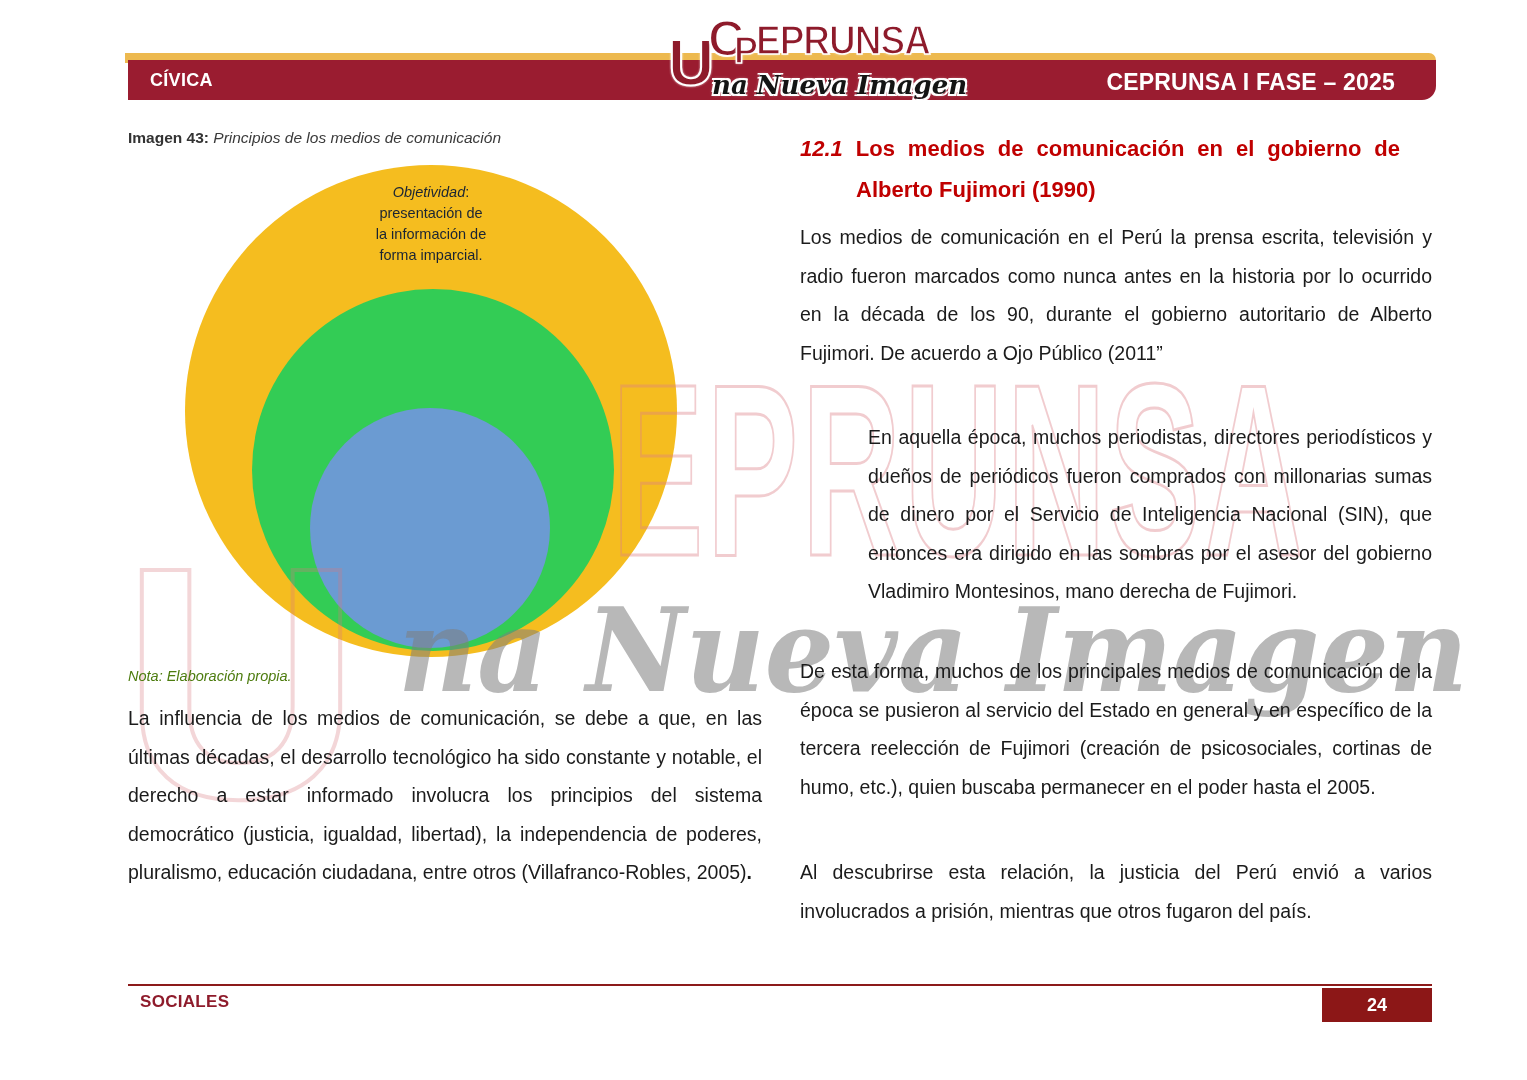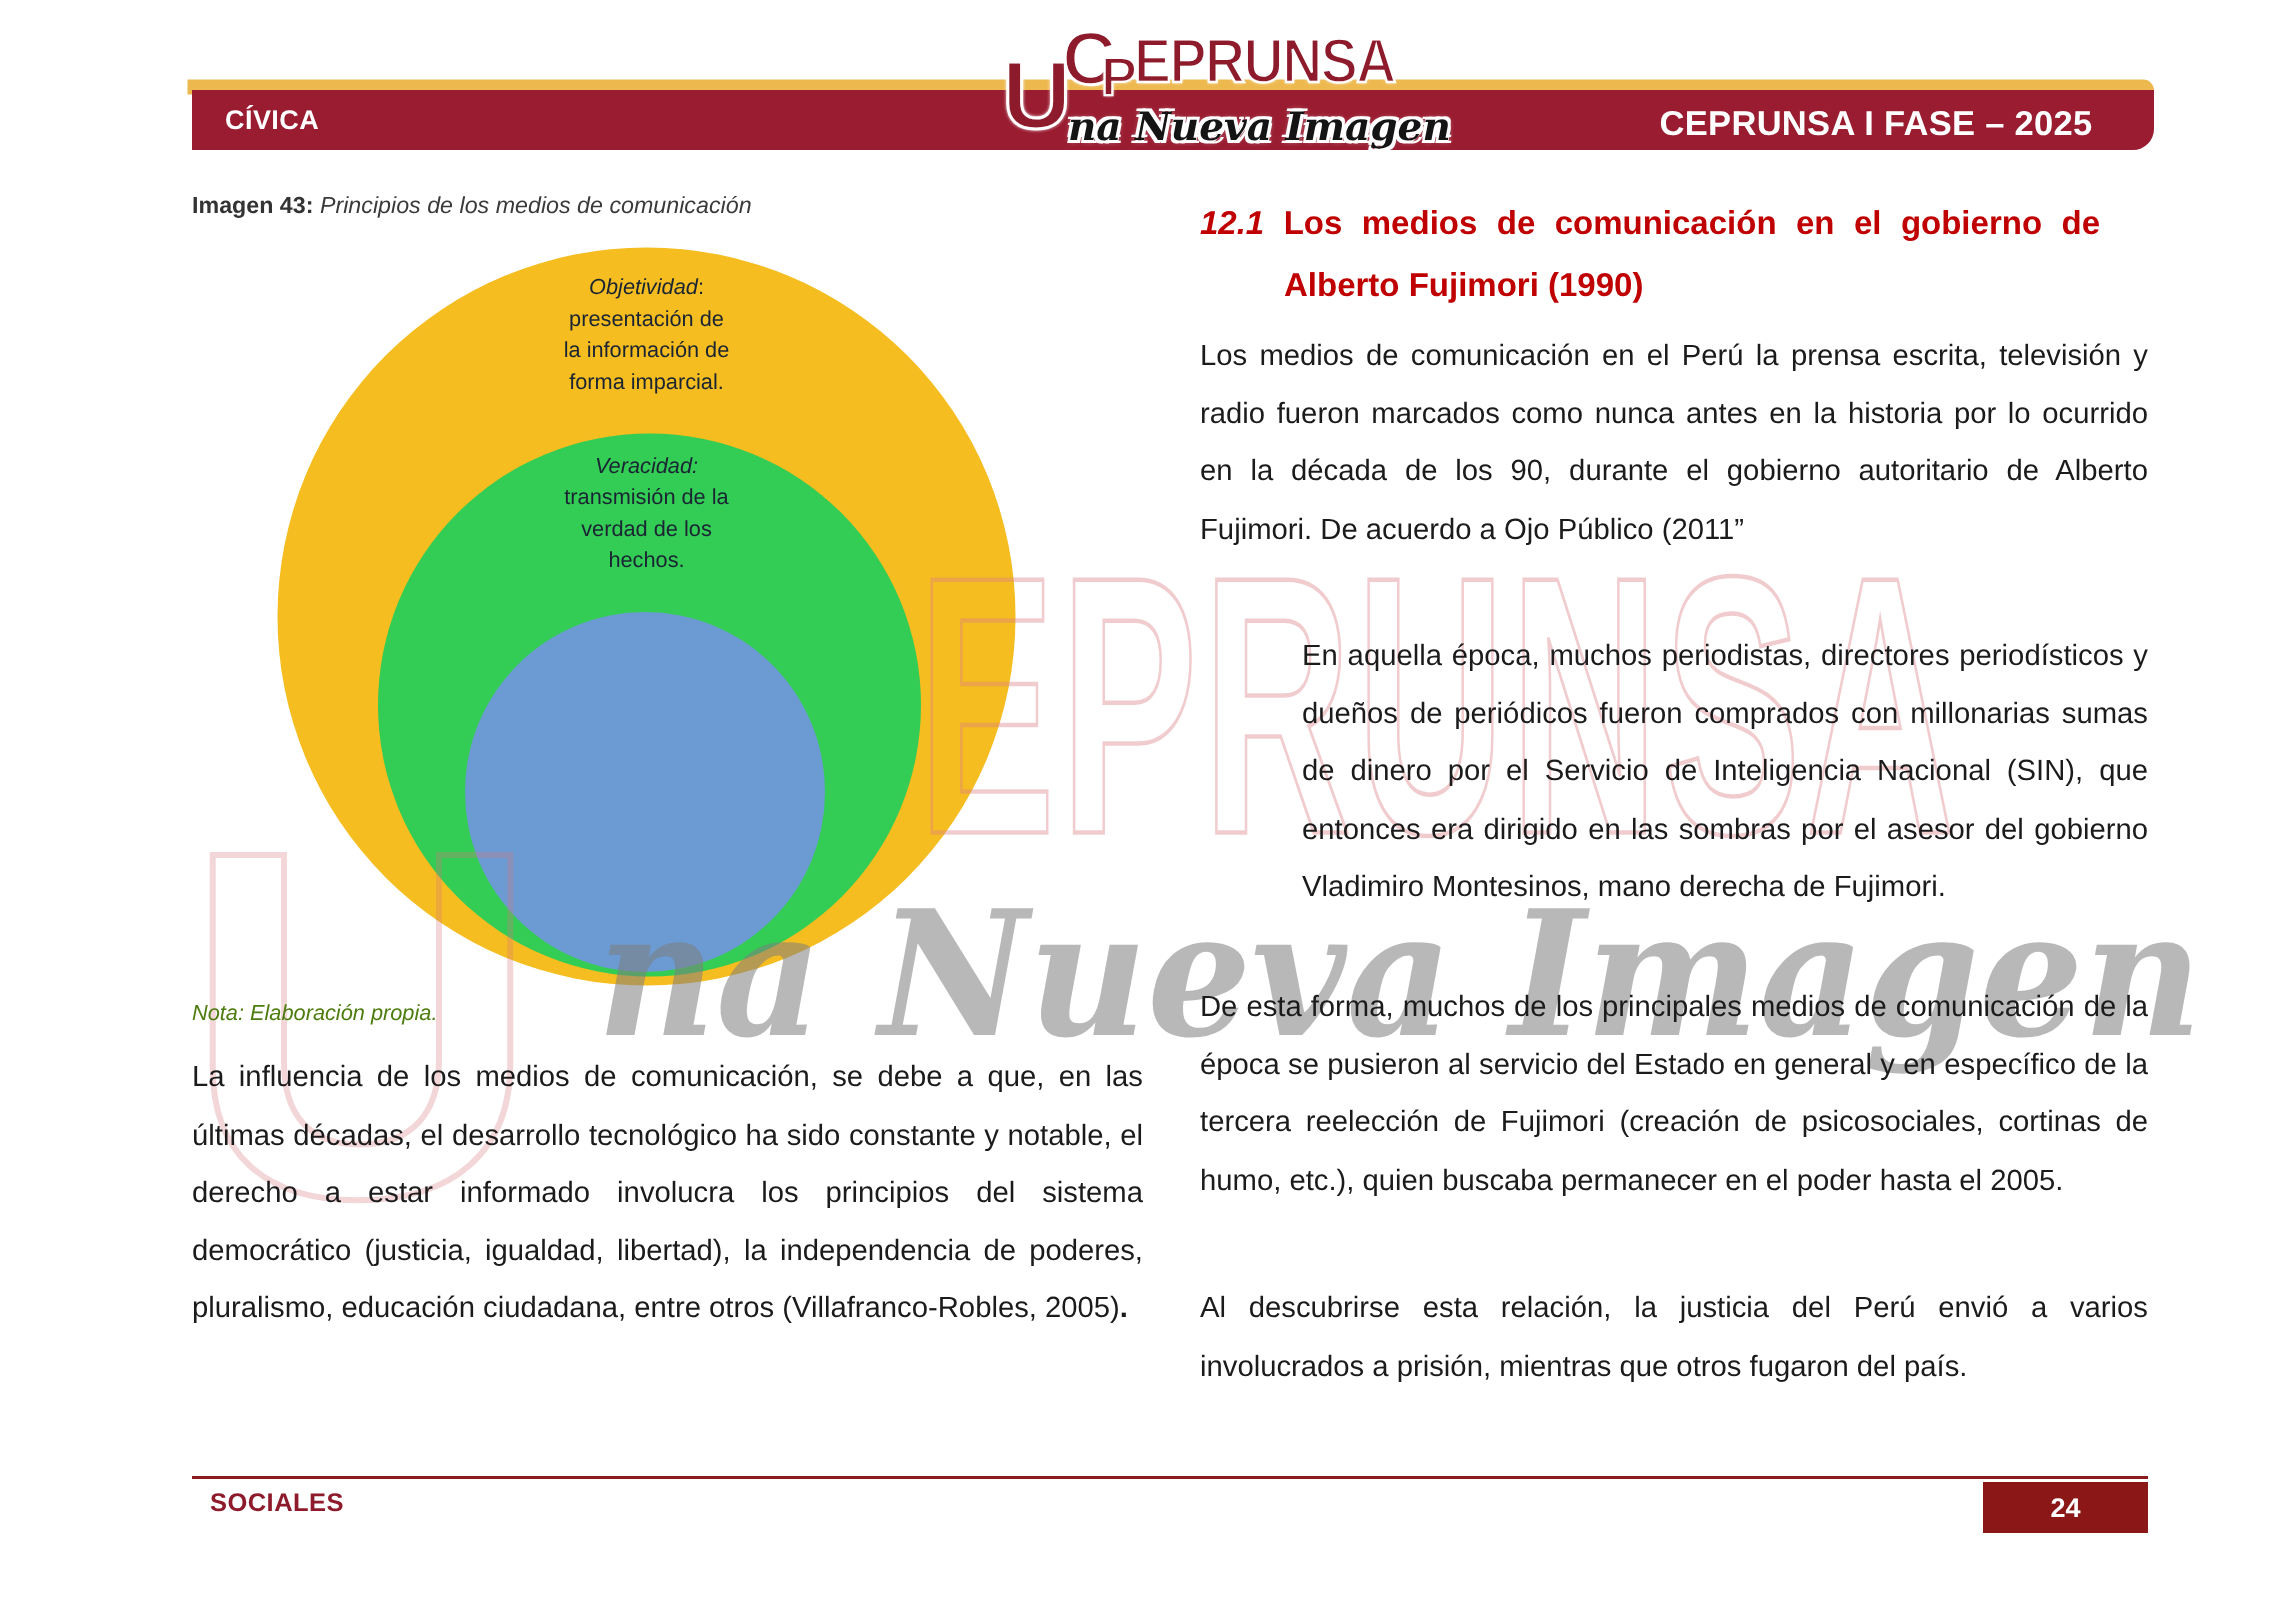--- a/index.html
+++ b/index.html
@@ -145,28 +145,20 @@
 
     <div class="ring-text rt-obj">
       <div>
         <span class="ring-head">Objetividad</span><span class="ring-sep">:</span>
       </div>
       <div>presentación de</div>
       <div>la información de</div>
       <div>forma imparcial.</div>
     </div>
 
-    <div class="ring-text rt-ver">
-      <div>
-        <span class="ring-head">Veracidad:</span><span class="ring-sep"></span>
-      </div>
-      <div>transmisión de la</div>
-      <div>verdad de los</div>
-      <div>hechos.</div>
-    </div>
 
   </div>
 
   <div class="note">Nota: Elaboración propia.</div>
 
   <p class="para left-para">
     <span>La influencia de los medios de comunicación, se debe a que, en las últimas décadas, el desarrollo tecnológico ha sido constante y notable, el derecho a estar informado involucra los principios del sistema democrático (justicia, igualdad, libertad), la independencia de poderes, pluralismo, educación ciudadana, entre otros (Villafranco-Robles, 2005)</span><b>.</b>
   </p>
 
   <h2 class="section-head">

